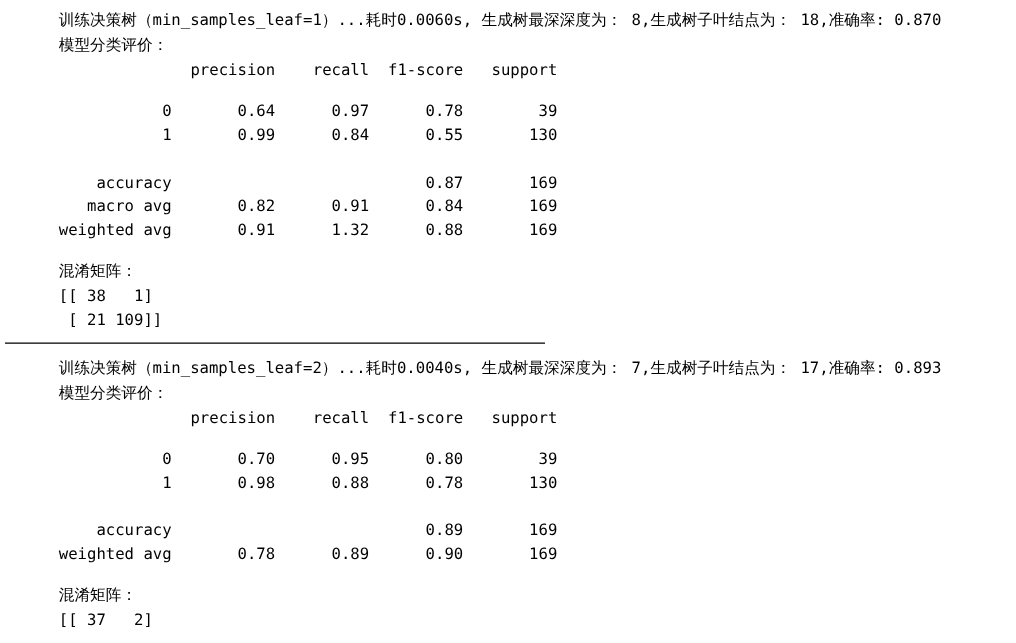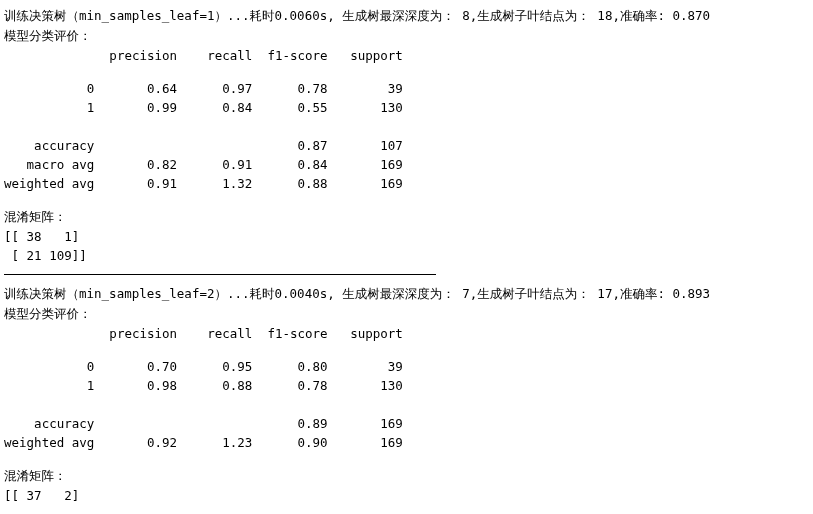--- a/index.html
+++ b/index.html
@@ -17,20 +17,21 @@
   }
   .page {
     position: relative;
     width: 813px;
     height: 514px;
     padding: 6px 0 0 0;
     box-sizing: border-box;
   }
   .block {
     padding: 0 0 0 4px;
+    margin-left: 43px;
   }
   .line {
     white-space: pre;
     line-height: 20px;
     height: 20px;
     font-family: "DejaVu Sans Mono", "Liberation Mono", monospace;
     font-size: 12.5px;
     letter-spacing: 0px;
   }
   .line.tight {
@@ -53,40 +54,40 @@
 <div class="page">
 
   <div class="block">
     <div class="line">训练决策树（min_samples_leaf=1）...耗时0.0060s, 生成树最深深度为： 8,生成树子叶结点为： 18,准确率: 0.870</div>
     <div class="line">模型分类评价：</div>
     <div class="line tight">              precision    recall  f1-score   support</div>
     <div class="blank"></div>
     <div class="line tight">           0       0.64      0.97      0.78        39</div>
     <div class="line tight">           1       0.99      0.84      0.55       130</div>
     <div class="line tight"></div>
-    <div class="line tight">    accuracy                           0.87       107</div>
+    <div class="line tight">    accuracy                           0.87       169</div>
     <div class="line tight">   macro avg       0.82      0.91      0.84       169</div>
     <div class="line tight">weighted avg       0.91      1.32      0.88       169</div>
     <div class="blank"></div>
     <div class="line">混淆矩阵：</div>
     <div class="line tight">[[ 38   1]</div>
     <div class="line tight"> [ 21 109]]</div>
   </div>
 
   <hr class="rule">
 
   <div class="block">
     <div class="line">训练决策树（min_samples_leaf=2）...耗时0.0040s, 生成树最深深度为： 7,生成树子叶结点为： 17,准确率: 0.893</div>
     <div class="line">模型分类评价：</div>
     <div class="line tight">              precision    recall  f1-score   support</div>
     <div class="blank"></div>
     <div class="line tight">           0       0.70      0.95      0.80        39</div>
     <div class="line tight">           1       0.98      0.88      0.78       130</div>
     <div class="line tight"></div>
     <div class="line tight">    accuracy                           0.89       169</div>
-    <div class="line tight">weighted avg       0.92      1.23      0.90       169</div>
+    <div class="line tight">weighted avg       0.78      0.89      0.90       169</div>
     <div class="blank"></div>
     <div class="line">混淆矩阵：</div>
     <div class="line tight">[[ 37   2]</div>
 
   </div>
 
 </div>
 
 </body></html>

